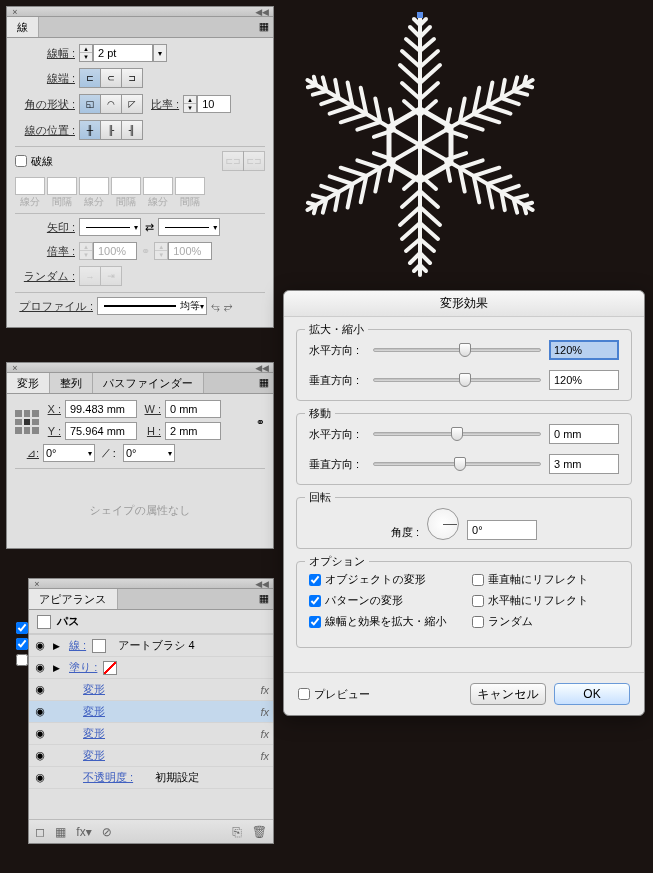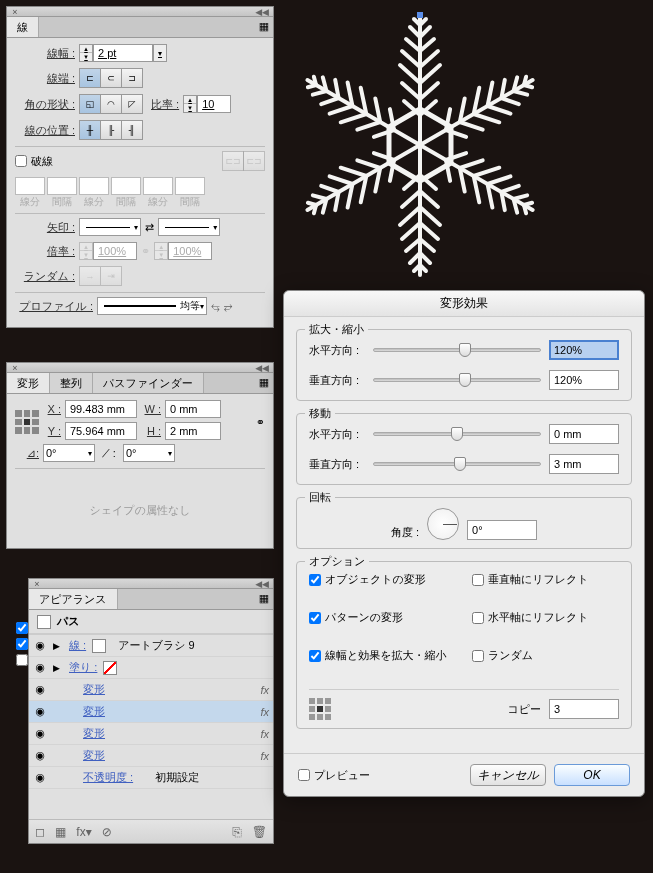--- a/index.html
+++ b/index.html
@@ -7,21 +7,21 @@
 .panel { background: #e0e0e0; border: 1px solid #888; position: absolute; }
 .panel-titlebar { background: linear-gradient(#d8d8d8,#c4c4c4); border-bottom: 1px solid #999; height: 10px; display: flex; align-items: center; padding: 0 4px; gap: 4px; }
 .panel-close { width: 8px; height: 8px; display: flex; align-items: center; justify-content: center; cursor: pointer; font-size: 9px; color: #555; }
 .panel-tab-row { display: flex; background: #c8c8c8; border-bottom: 1px solid #999; position: relative; }
 .panel-tab { padding: 3px 10px 2px; background: #d4d4d4; border-right: 1px solid #aaa; cursor: pointer; font-size: 11px; }
 .panel-tab.active { background: #e8e8e8; }
 .panel-menu { position: absolute; right: 2px; top: 2px; width: 14px; height: 14px; cursor: pointer; display: flex; align-items: center; justify-content: center; }
 .panel-body { padding: 6px 8px; }
 .row { display: flex; align-items: center; margin-bottom: 6px; gap: 4px; }
 .label { text-align: right; font-size: 11px; color: #333; text-decoration: underline; }
-.num-input { display: flex; align-items: flex-end; text-decoration: underline; }
+.num-input { display: flex; align-items: flex-end; }
 .num-stepper { display: flex; flex-direction: column; border: 1px solid #999; background: #eee; }
 .num-stepper span { width: 12px; height: 8px; font-size: 7px; line-height: 7px; text-align: center; cursor: pointer; border-bottom: 1px solid #bbb; }
 .num-stepper span:last-child { border-bottom: none; }
 .num-field { border: 1px solid #999; background: #fff; height: 18px; padding: 0 4px; font-size: 11px; }
 .btn-group { display: flex; }
 .icon-btn { width: 22px; height: 20px; border: 1px solid #999; background: linear-gradient(#f4f4f4,#dcdcdc); display: flex; align-items: center; justify-content: center; cursor: pointer; font-size: 9px; }
 .icon-btn.active { background: linear-gradient(#c0d4e8,#a8c4e0); }
 .icon-btn + .icon-btn { margin-left: -1px; }
 .checkbox-row { display: flex; align-items: center; gap: 4px; }
 input[type=checkbox] { width: 12px; height: 12px; }
@@ -42,24 +42,24 @@
 .fieldset-title { position: absolute; top: -8px; left: 8px; background: #ececec; padding: 0 4px; font-size: 11px; }
 .slider-row { display: flex; align-items: center; margin-bottom: 10px; gap: 8px; }
 .slider-label { width: 56px; text-align: left; font-size: 11px; }
 .slider-track { flex: 1; height: 4px; background: linear-gradient(#bbb,#ddd); border-radius: 2px; position: relative; border: 1px solid #aaa; }
 .slider-thumb { position: absolute; top: -6px; width: 12px; height: 14px; background: linear-gradient(#fff,#ddd); border: 1px solid #888; border-radius: 2px 2px 6px 6px; transform: translateX(-50%); cursor: pointer; }
 .val-box { width: 70px; height: 20px; border: 1px solid #999; background: #fff; padding: 0 4px; font-size: 11px; }
 .val-box.focus { border: 2px solid #4a80d0; padding: 0 3px; background: #b8d0f0; }
 .angle-section { display: flex; align-items: flex-end; justify-content: center; gap: 8px; }
 .angle-dial { width: 32px; height: 32px; border: 1px solid #999; border-radius: 50%; background: radial-gradient(#fff,#eee); position: relative; }
 .angle-dial::after { content:''; position: absolute; left: 50%; top: 50%; width: 14px; height: 1px; background: #555; transform-origin: left; }
-.options-grid { display: grid; grid-template-columns: 1fr 1fr; gap: 23px 16px; margin-bottom: 26px; }
+.options-grid { display: grid; grid-template-columns: 1fr 1fr; gap: 6px 16px; margin-bottom: 10px; }
 .copy-row { display: flex; align-items: center; gap: 8px; padding-top: 8px; border-top: 1px solid #ccc; }
 .dialog-footer { display: flex; align-items: center; padding: 10px 14px; border-top: 1px solid #ccc; gap: 8px; }
-.mac-btn { min-width: 76px; height: 22px; border: 1px solid #999; border-radius: 4px; background: linear-gradient(#fdfdfd,#e2e2e2); cursor: pointer; font-size: 12px; font-style: italic; }
+.mac-btn { min-width: 76px; height: 22px; border: 1px solid #999; border-radius: 4px; background: linear-gradient(#fdfdfd,#e2e2e2); cursor: pointer; font-size: 12px; }
 .mac-btn.primary { background: linear-gradient(#fafeff,#c8e0ff); border-color: #6a9ad8; }
 
 
 .appear-list { border-top: 1px solid #ccc; }
 .appear-row { display: flex; align-items: center; height: 22px; padding: 0 4px; border-bottom: 1px solid #d4d4d4; gap: 6px; }
 .appear-row.sel { background: #c4d8ec; }
 .appear-row .fx { margin-left: auto; font-style: italic; color: #666; font-size: 11px; }
 .eye { width: 14px; text-align: center; cursor: pointer; font-size: 11px; }
 .tri { width: 10px; cursor: pointer; font-size: 9px; }
 .link-text { color: #4060c0; text-decoration: underline; cursor: pointer; }
@@ -283,21 +283,21 @@
   <div class="path-title">
     <div class="swatch white"></div>
     <span>パス</span>
   </div>
   <div class="appear-list">
     <div class="appear-row">
       <span class="eye">◉</span>
       <span class="tri">▶</span>
       <span class="link-text">線 :</span>
       <div class="swatch white"></div>
-      <span style="margin-left:6px">アートブラシ 9</span>
+      <span style="margin-left:6px">アートブラシ 4</span>
     </div>
     <div class="appear-row">
       <span class="eye">◉</span>
       <span class="tri">▶</span>
       <span class="link-text">塗り :</span>
       <div class="swatch none"></div>
     </div>
     <div class="appear-row">
       <span class="eye">◉</span>
         <span class="tri"></span>
@@ -447,35 +447,20 @@
           </label>
         <label class="checkbox-row">
             <input type="checkbox" checked="" style="">
             <span>線幅と効果を拡大・縮小</span>
           </label>
         <label class="checkbox-row">
             <input type="checkbox" style="">
             <span>ランダム</span>
           </label>
       </div>
-      <div class="copy-row">
-        <div style="width:22px;height:22px;display:grid;grid-template-columns:repeat(3,1fr);grid-template-rows:repeat(3,1fr);gap:2px;cursor:pointer">
-          <span style="background:#999"></span>
-            <span style="background:#999"></span>
-            <span style="background:#999"></span>
-          <span style="background:#999"></span>
-            <span style="background:#333"></span>
-            <span style="background:#999"></span>
-          <span style="background:#999"></span>
-            <span style="background:#999"></span>
-            <span style="background:#999"></span>
-        </div>
-        <span style="flex:1;text-align:right">コピー</span>
-        <input class="val-box" value="3" style="">
-      </div>
     </div>
   </div>
   <div class="dialog-footer">
     <label class="checkbox-row">
         <input type="checkbox" style="">
         <span>プレビュー</span>
       </label>
     <span style="flex:1"></span>
     <button class="mac-btn">キャンセル</button>
     <button class="mac-btn primary">OK</button>

